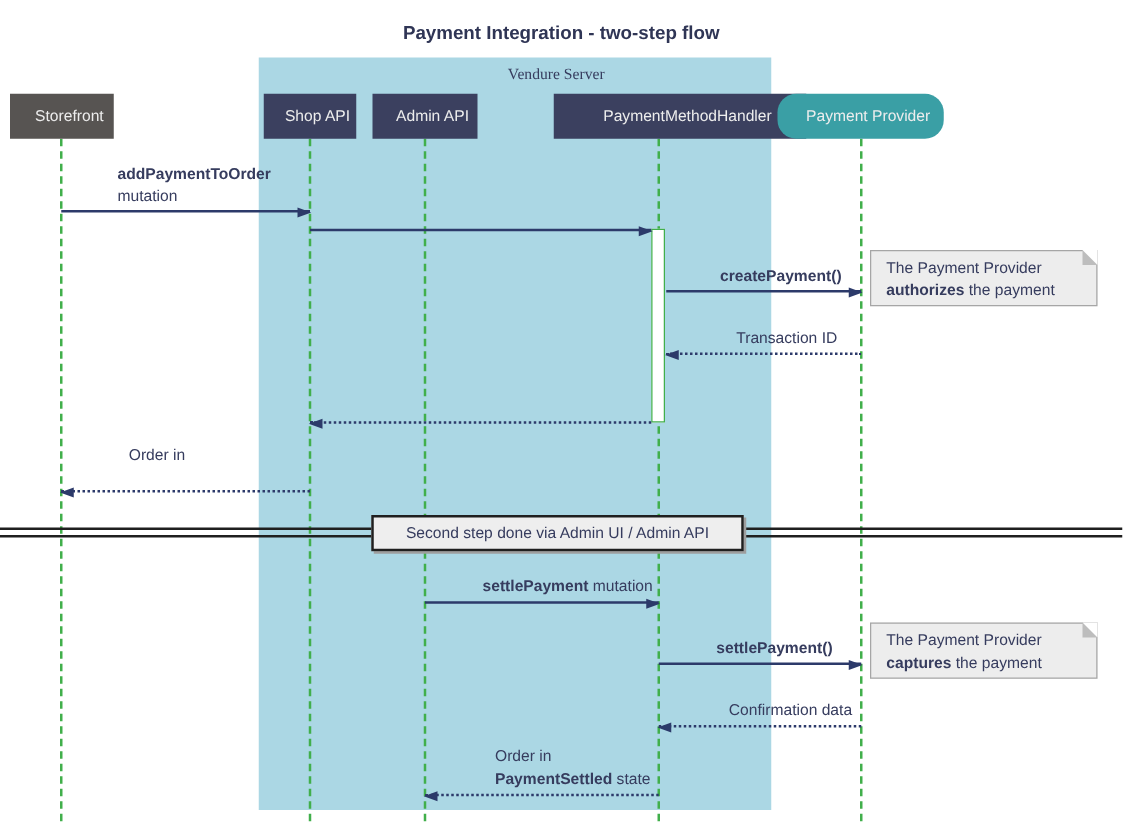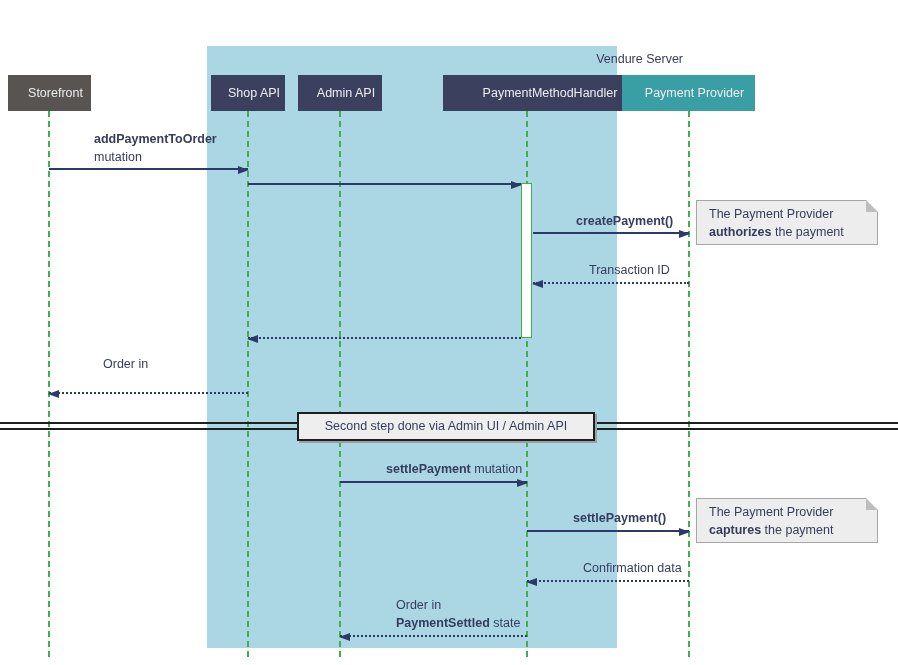--- a/index.html
+++ b/index.html
@@ -19,22 +19,22 @@
   }
   *{margin:0;padding:0;box-sizing:border-box;}
   body{background:#fff;font-family:"Liberation Sans",sans-serif;}
   .diagram{position:relative;width:898px;height:665px;background:#fff;overflow:hidden;}
 
   .title{position:absolute;left:0;top:18px;width:898px;text-align:center;
     font-size:15px;font-weight:bold;color:var(--title-navy);}
 
   .frame{position:absolute;left:207px;top:46px;width:410px;height:602px;
     background:var(--frame-fill);}
-  .frame-label{position:absolute;left:207px;top:52px;width:476px;text-align:right;
-    font-size:12.5px;color:var(--text-navy);}
+  .frame-label{position:absolute;left:207px;top:52px;width:476px;text-align:center;
+    font-size:12.5px;color:var(--text-navy);font-family:Liberation Serif, serif;}
 
   .lifeline{position:absolute;top:111px;height:546px;width:0;
     border-left:2px dashed var(--lifeline-green);}
 
   .participant{position:absolute;top:75px;height:36px;line-height:36px;
     text-align:center;font-size:12.5px;color:var(--participant-text);padding-left:12px;}
   .p-navy{background:var(--participant-navy);}
   .p-gray{background:var(--participant-gray);}
   .p-teal{background:var(--participant-teal);}
 
@@ -66,32 +66,33 @@
     font-size:12.5px;color:var(--text-navy);}
 </style>
 </head>
 <body>
 
 <div class="diagram">
 
   <div class="frame"></div>
   <div class="frame-label">Vendure Server</div>
 
+  <div class="title">Payment Integration - two-step flow</div>
 
   <div class="lifeline" style="left:48px;"></div>
   <div class="lifeline" style="left:247px;"></div>
   <div class="lifeline" style="left:339px;"></div>
   <div class="lifeline" style="left:526px;"></div>
   <div class="lifeline" style="left:688px;"></div>
 
   <div class="participant p-gray" style="left:8px;width:83px;">Storefront</div>
   <div class="participant p-navy" style="left:211px;width:74px;">Shop API</div>
   <div class="participant p-navy" style="left:298px;width:84px;">Admin API</div>
   <div class="participant p-navy" style="left:443px;width:202px;">PaymentMethodHandler</div>
-  <div class="participant p-teal" style="left:622px;width:133px;">Payment Provider</div>
+  <div class="participant p-teal" style="left:622px;width:133px;border-radius:15px;">Payment Provider</div>
 
   <div class="activation"></div>
 
   <div class="msg-label" style="left:61px;top:130px;">
     <div><b>addPaymentToOrder</b></div>
     <div>mutation</div>
   </div>
   <div class="msg-line" style="left:49px;top:168px;width:199px;">
     <span class="head head-r"></span>
   </div>

